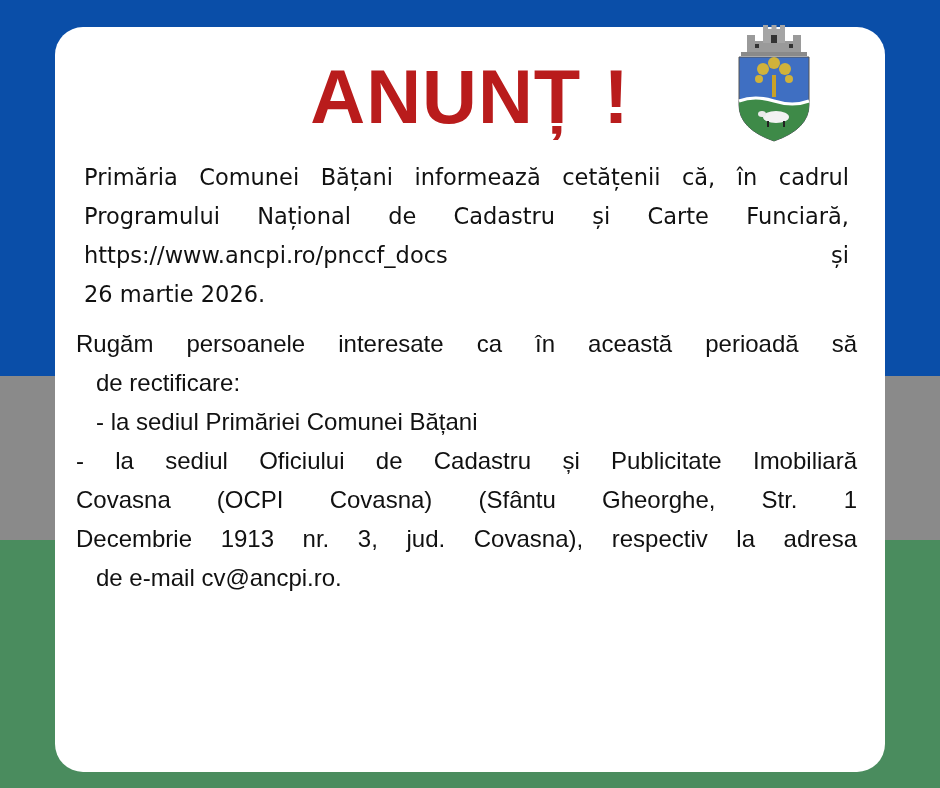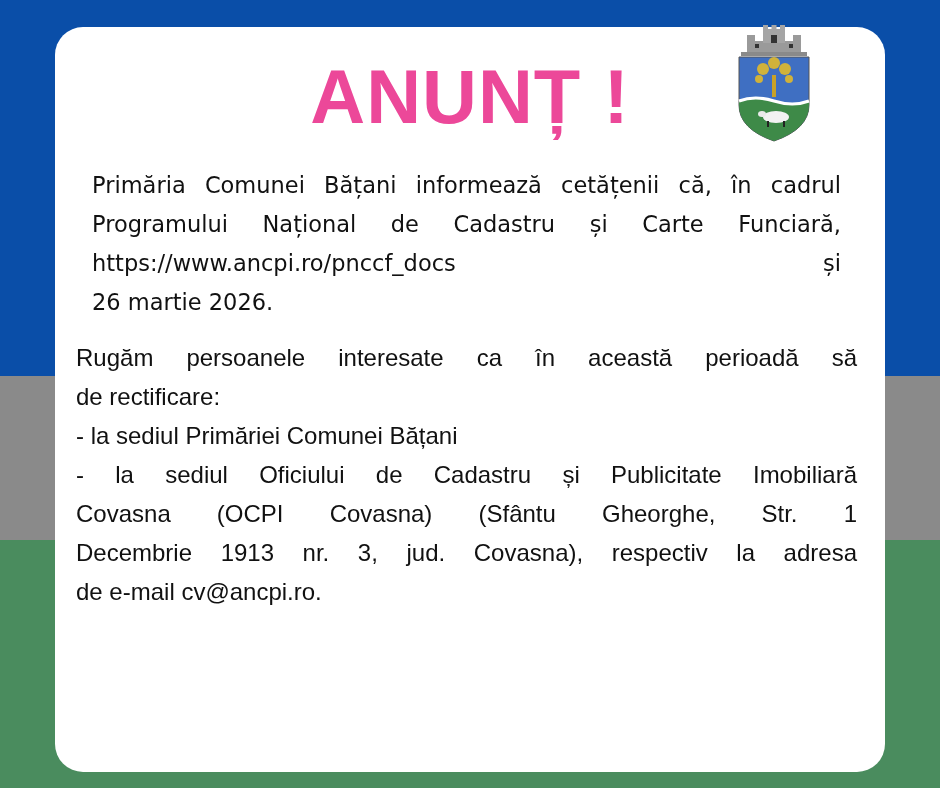--- a/index.html
+++ b/index.html
@@ -12,37 +12,37 @@
   .band-gray { top: 376px; height: 164px; background: #8a8a8a; }
   .band-green { top: 540px; height: 248px; background: #4a8c5e; }
 
   .card {
     position: absolute; left: 55px; top: 27px; width: 830px; height: 745px;
     background: #ffffff; border-radius: 28px;
   }
   .title {
     position: absolute; left: 0; width: 830px; top: 30px;
     text-align: center; font-weight: bold; font-size: 76px; line-height: 80px;
-    color: #ec4899; letter-spacing: 1px;
+    color: #b91c1c; letter-spacing: 1px;
     font-family: "Liberation Sans", sans-serif;
   }
   .crest {
     position: absolute; left: 678px; top: -2px; width: 82px; height: 118px;
   }
   .body {
     position: absolute; left: 21px; top: 123px; width: 781px;
     font-family: "DejaVu Sans", sans-serif;
     font-size: 22.5px; line-height: 39px; color: #111;
   }
-  .p1 { text-align: justify; margin: 16px; }
+  .p1 { text-align: justify; margin: 8px; }
   .p1 span { display: block; text-align: justify; text-align-last: justify; }
   .p1 span.last { text-align-last: left; }
   .p2 { margin: 10px 0 0 0; font-weight: normal; font-family: "Liberation Sans", sans-serif; font-size: 24px; }
   .p2 span { display: block; text-align: justify; text-align-last: justify; }
-  .p2 span.left { text-align-last: left; }
+  .p2 span.left { text-align-last: left; margin-left: 20px; }
 </style>
 </head>
 <body>
 
 <div class="band band-blue"></div>
 <div class="band band-gray"></div>
 <div class="band band-green"></div>
 
 <div class="card">
   <div class="title">ANUNȚ !</div>

